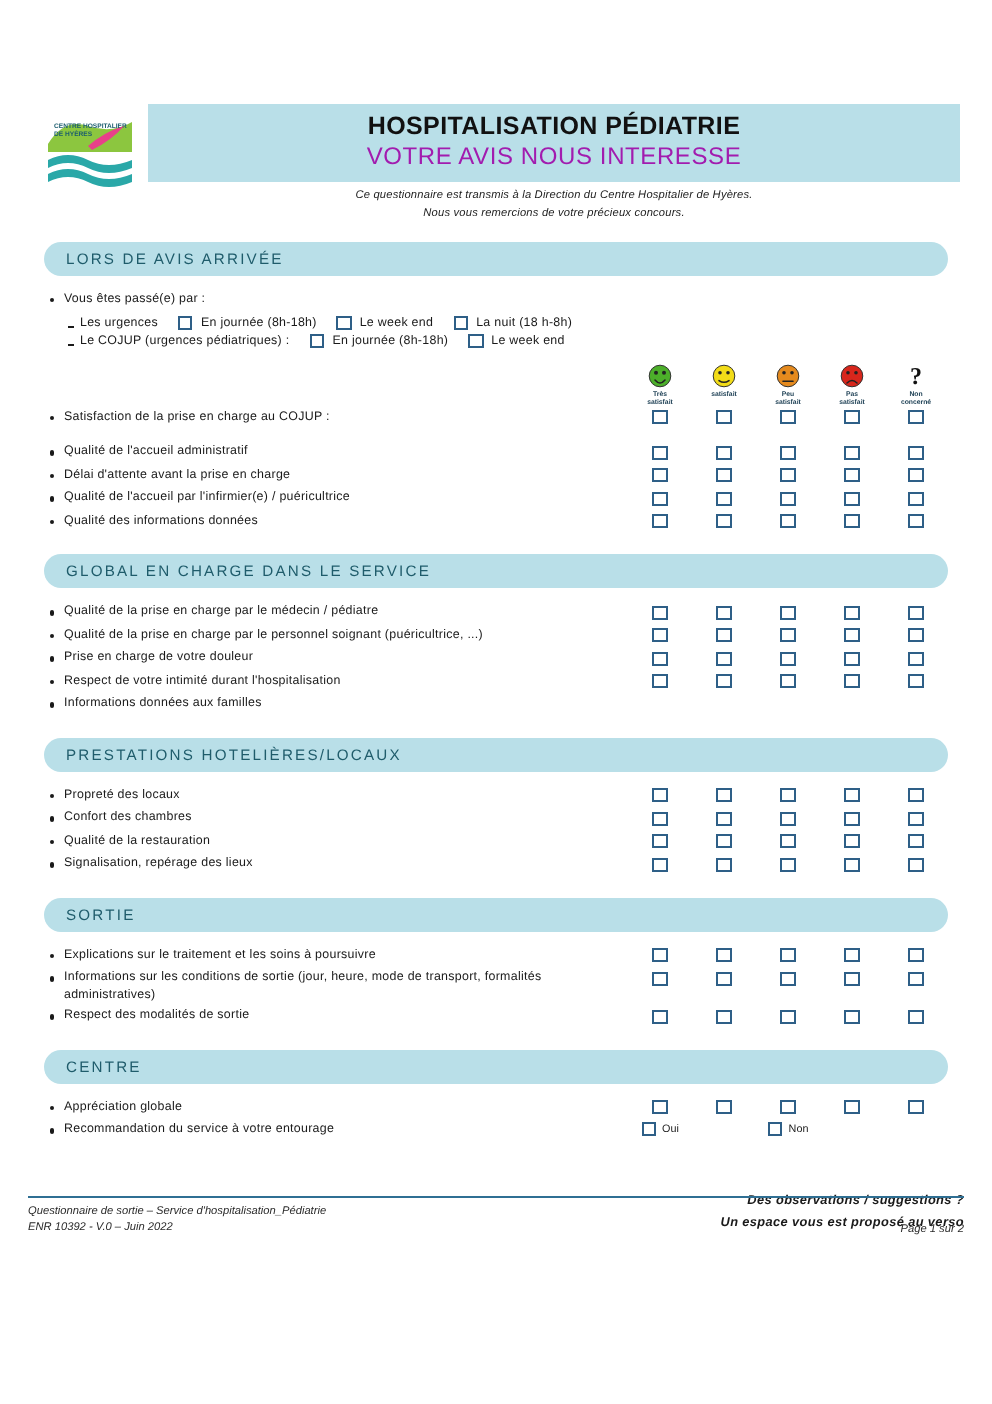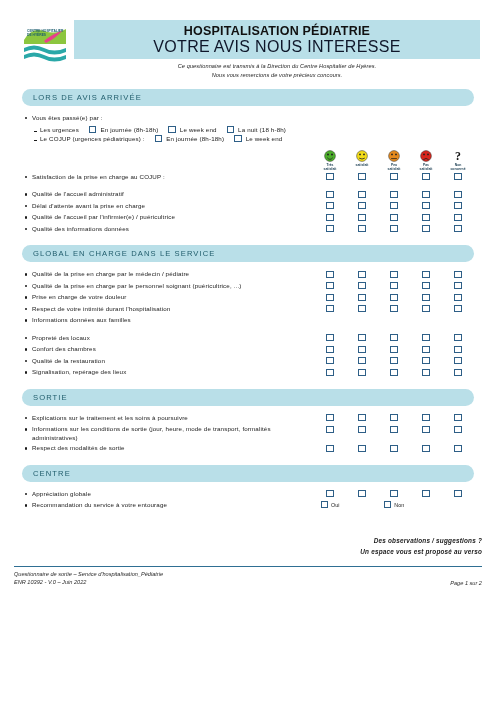--- a/index.html
+++ b/index.html
@@ -3,38 +3,38 @@
 <meta charset="utf-8">
 <style>
   * { box-sizing: border-box; margin: 0; padding: 0; }
   html, body {
     width: 496px; height: 702px;
     background: #ffffff;
     font-family: "Liberation Sans", sans-serif;
     color: #1a1a1a;
     overflow: hidden;
   }
-  .page { position: relative; width: 496px; height: 594px; padding: 8px; }
+  .page { position: relative; width: 496px; height: 594px; padding: 8px; margin-top: 32px; }
 
   
   .header { display: flex; align-items: flex-start; padding: 12px 8px 0 14px; height: 70px; }
   .logo { width: 46px; height: 46px; flex: 0 0 46px; position: relative; margin-top: 2px; }
   .logo svg { display: block; }
   .header-right { flex: 1; margin-left: 6px; }
   .title-band {
     background: #b9dfe8;
     padding: 4px 0 5px 0;
     text-align: center;
   }
   .title-main {
     font-size: 12.5px; font-weight: bold; letter-spacing: .2px;
     color: #111; line-height: 15px;
   }
   .title-sub {
-    font-size: 16px; color: #0f172a; letter-spacing: .3px; line-height: 15px;
+    font-size: 12px; color: #a21caf; letter-spacing: .3px; line-height: 15px;
   }
   .intro { text-align: center; margin-top: 3px; }
   .intro div {
     font-size: 5.6px; font-style: italic; color: #222; line-height: 9px;
     letter-spacing: .1px;
   }
 
   
   .content { padding: 0 14px; }
 
@@ -464,20 +464,23 @@
             <div class="cb-col">
               <span class="cb"></span>
             </div>
           </div>
         </div>
         <div class="row">
           <div class="row-label bullet">Informations données aux familles</div>
           <div class="scale-cols"></div>
         </div>
       </div>
+      <div class="band">
+        <span>PRESTATIONS HOTELIÈRES/LOCAUX</span>
+      </div>
       <div class="rows">
         <div class="row">
           <div class="row-label bullet">Propreté des locaux</div>
           <div class="scale-cols">
             <div class="cb-col">
               <span class="cb"></span>
             </div>
             <div class="cb-col">
               <span class="cb"></span>
             </div>

